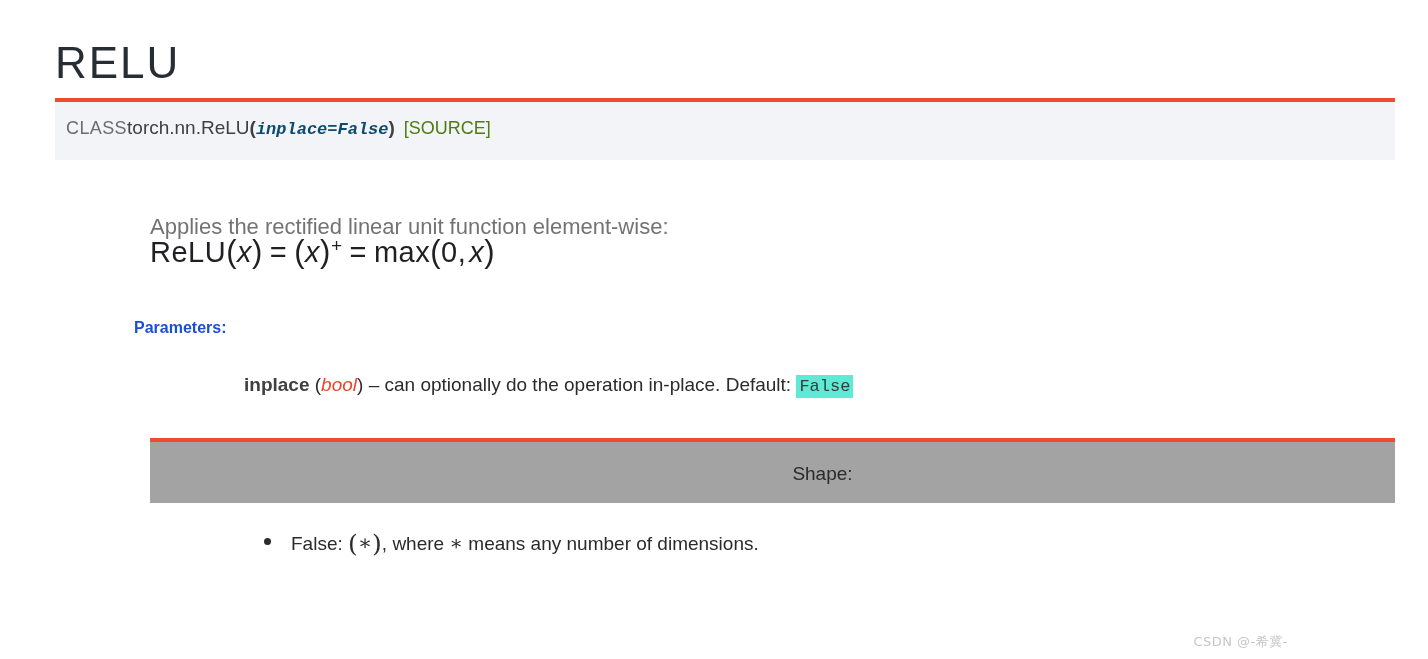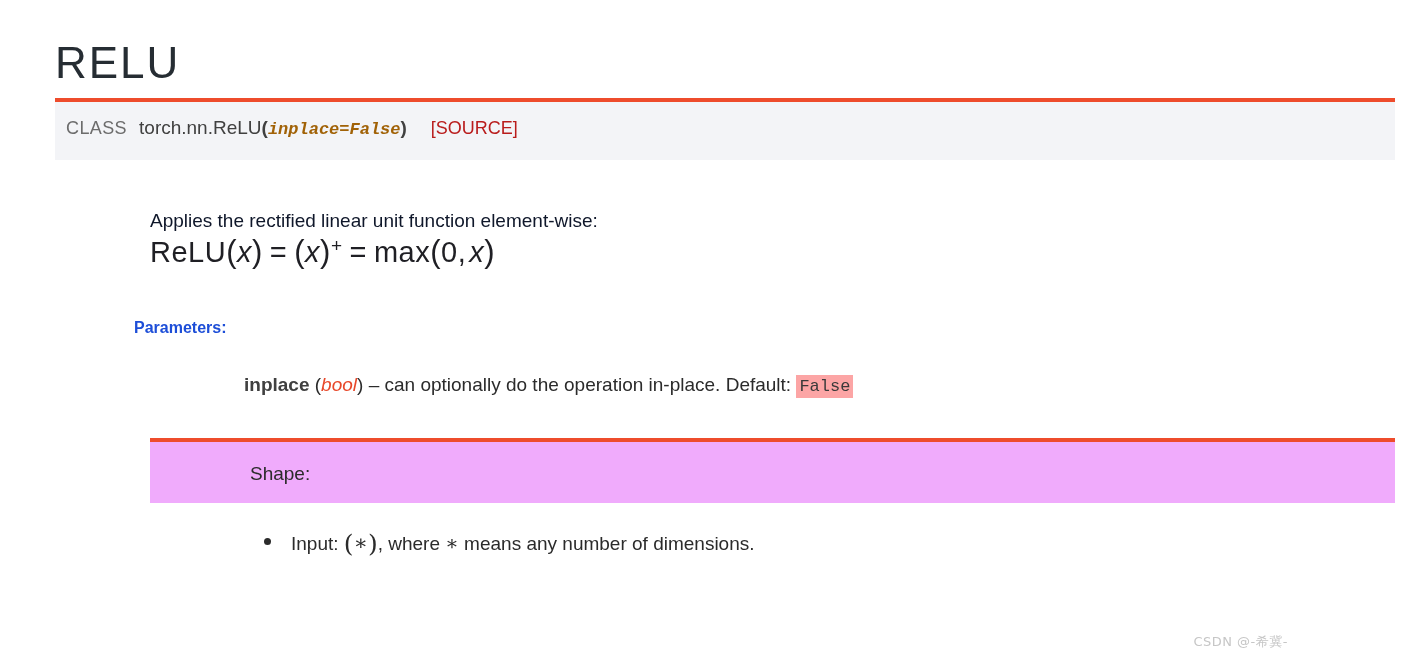--- a/index.html
+++ b/index.html
@@ -52,49 +52,48 @@
     white-space: nowrap;
     line-height: 1;
   }
   .sig-kw {
     color: #6c6c6c;
     font-size: 18px;
     letter-spacing: 0.4px;
   }
   .sig-path {
     color: #404040;
-    margin-left: 12px;
     font-size: 19px;
   }
   .sig-paren {
     color: #404040;
     font-weight: bold;
     font-size: 19px;
   }
   .sig-arg {
     font-family: "Liberation Mono", monospace;
     font-weight: bold;
     font-style: italic;
-    color: #a16207;
+    color: #0c4a6e;
     font-size: 17px;
   }
   .sig-source {
-    color: #b91c1c;
-    margin-left: 24px;
+    color: #4d7c0f;
+    margin-left: 9px;
     font-size: 18px;
     cursor: pointer;
   }
 
   
   .desc {
     position: absolute;
     left: 150px;
     top: 188px;
-    font-size: 19px;
-    color: #0f172a;
+    font-size: 22px;
+    color: #737373;
     line-height: 1.5;
   }
 
   .formula {
     position: absolute;
     left: 150px;
     top: 234px;
     font-family: Liberation Sans, sans-serif;
     font-size: 29px;
     color: #1f1f24;
@@ -140,36 +139,37 @@
   .param-type {
     color: #2b2b2b;
     margin-top: 24px;
   }
   .param-type em {
     color: #e8482a;
     font-style: italic;
   }
   .code-chip {
     font-family: "Liberation Mono", monospace;
-    background: #fca5a5;
+    background: #5eead4;
     color: #3a3a3a;
     font-size: 17px;
     padding: 2px 3px;
   }
 
   
   .shape-block {
     position: absolute;
     left: 150px;
     top: 438px;
     width: 1245px;
-    background: #f0abfc;
+    background: #a3a3a3;
     border-top: 4px solid #ee4c2c;
     box-sizing: border-box;
     height: 65px;
+    text-align: center;
   }
   .shape-title {
     padding: 22px 0 0 100px;
     font-size: 19px;
     color: #2b2b2b;
     line-height: 1;
   }
 
   .shape-list {
     position: absolute;
@@ -251,21 +251,21 @@
     <span>can optionally do the operation in-place. Default:</span>
     <span class="code-chip">False</span>
   </div>
 
   <div class="shape-block">
     <div class="shape-title">Shape:</div>
   </div>
 
   <ul class="shape-list">
     <li>
-      <span>Input:</span>
+      <span>False:</span>
       <span class="mathstar"><span class="p">(</span><span>∗</span><span class="p">)</span></span><span>, where</span>
       <span class="inlinestar">∗</span>
       <span>means any number of dimensions.</span>
     </li>
   </ul>
 
   <div class="watermark">CSDN @-希冀-</div>
 
 </div>
 

